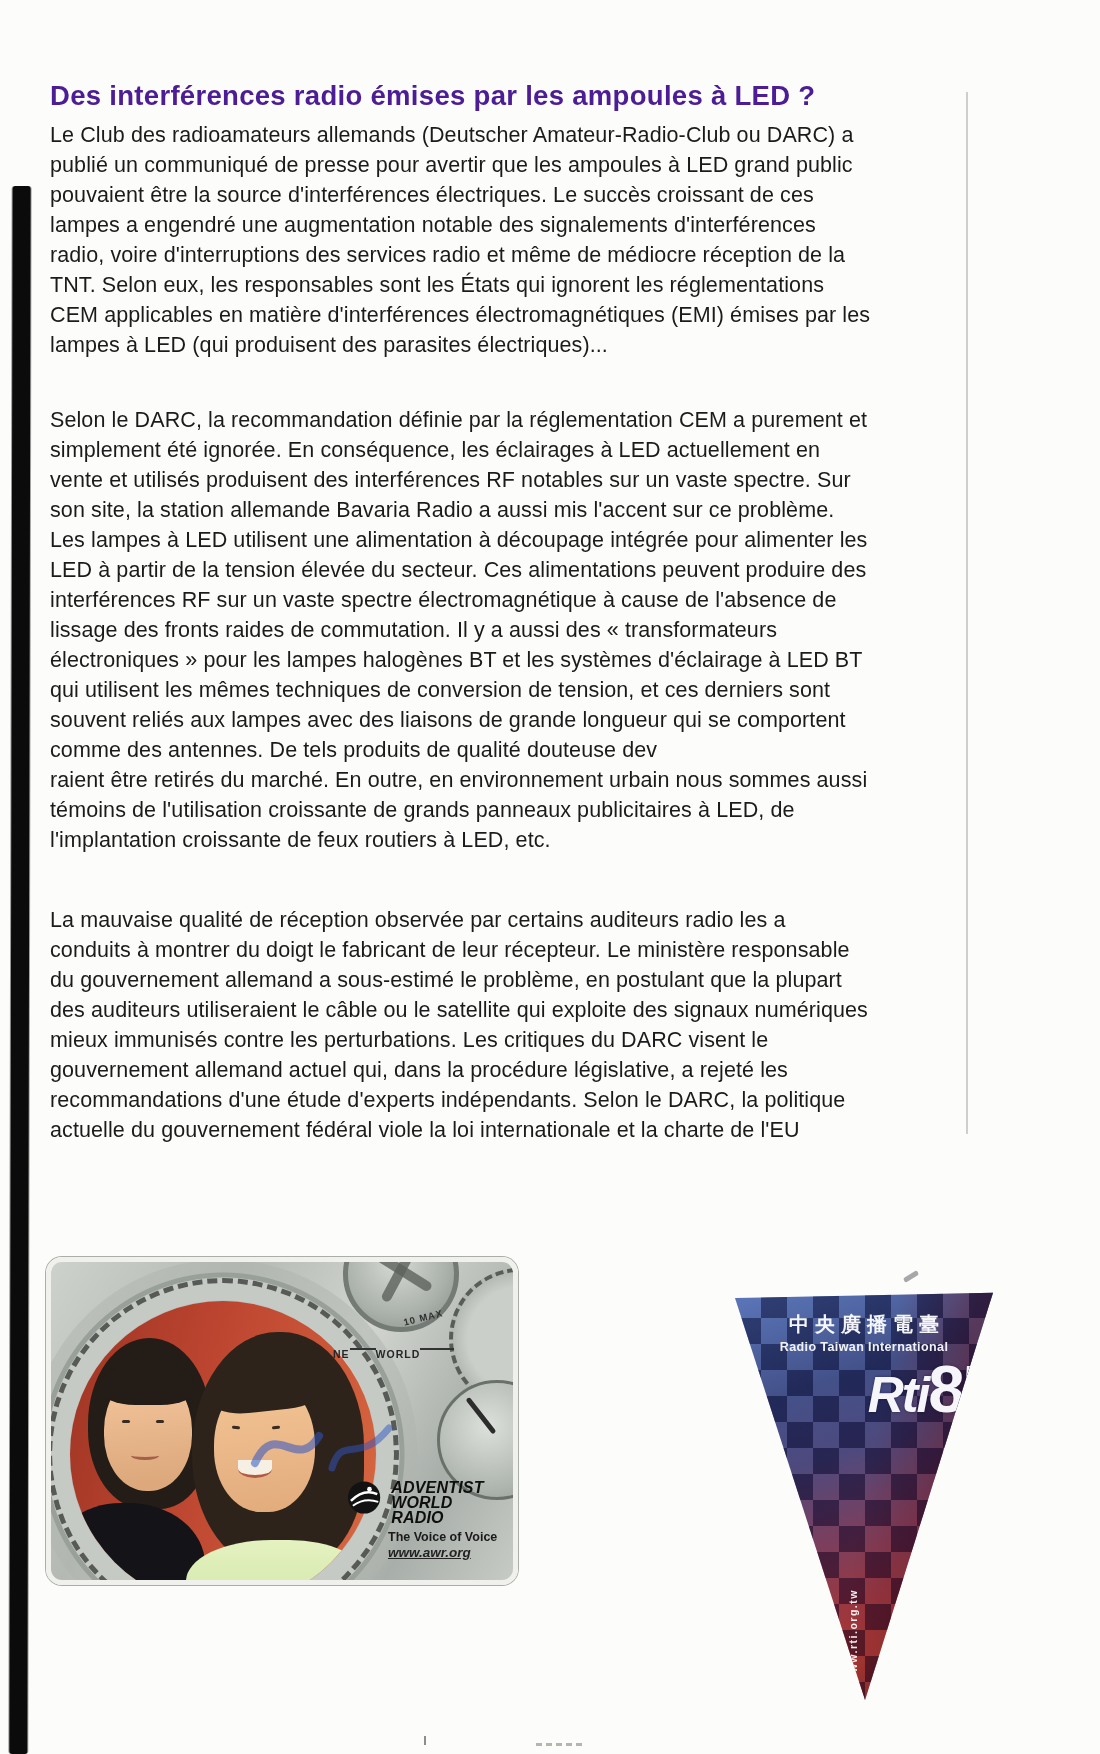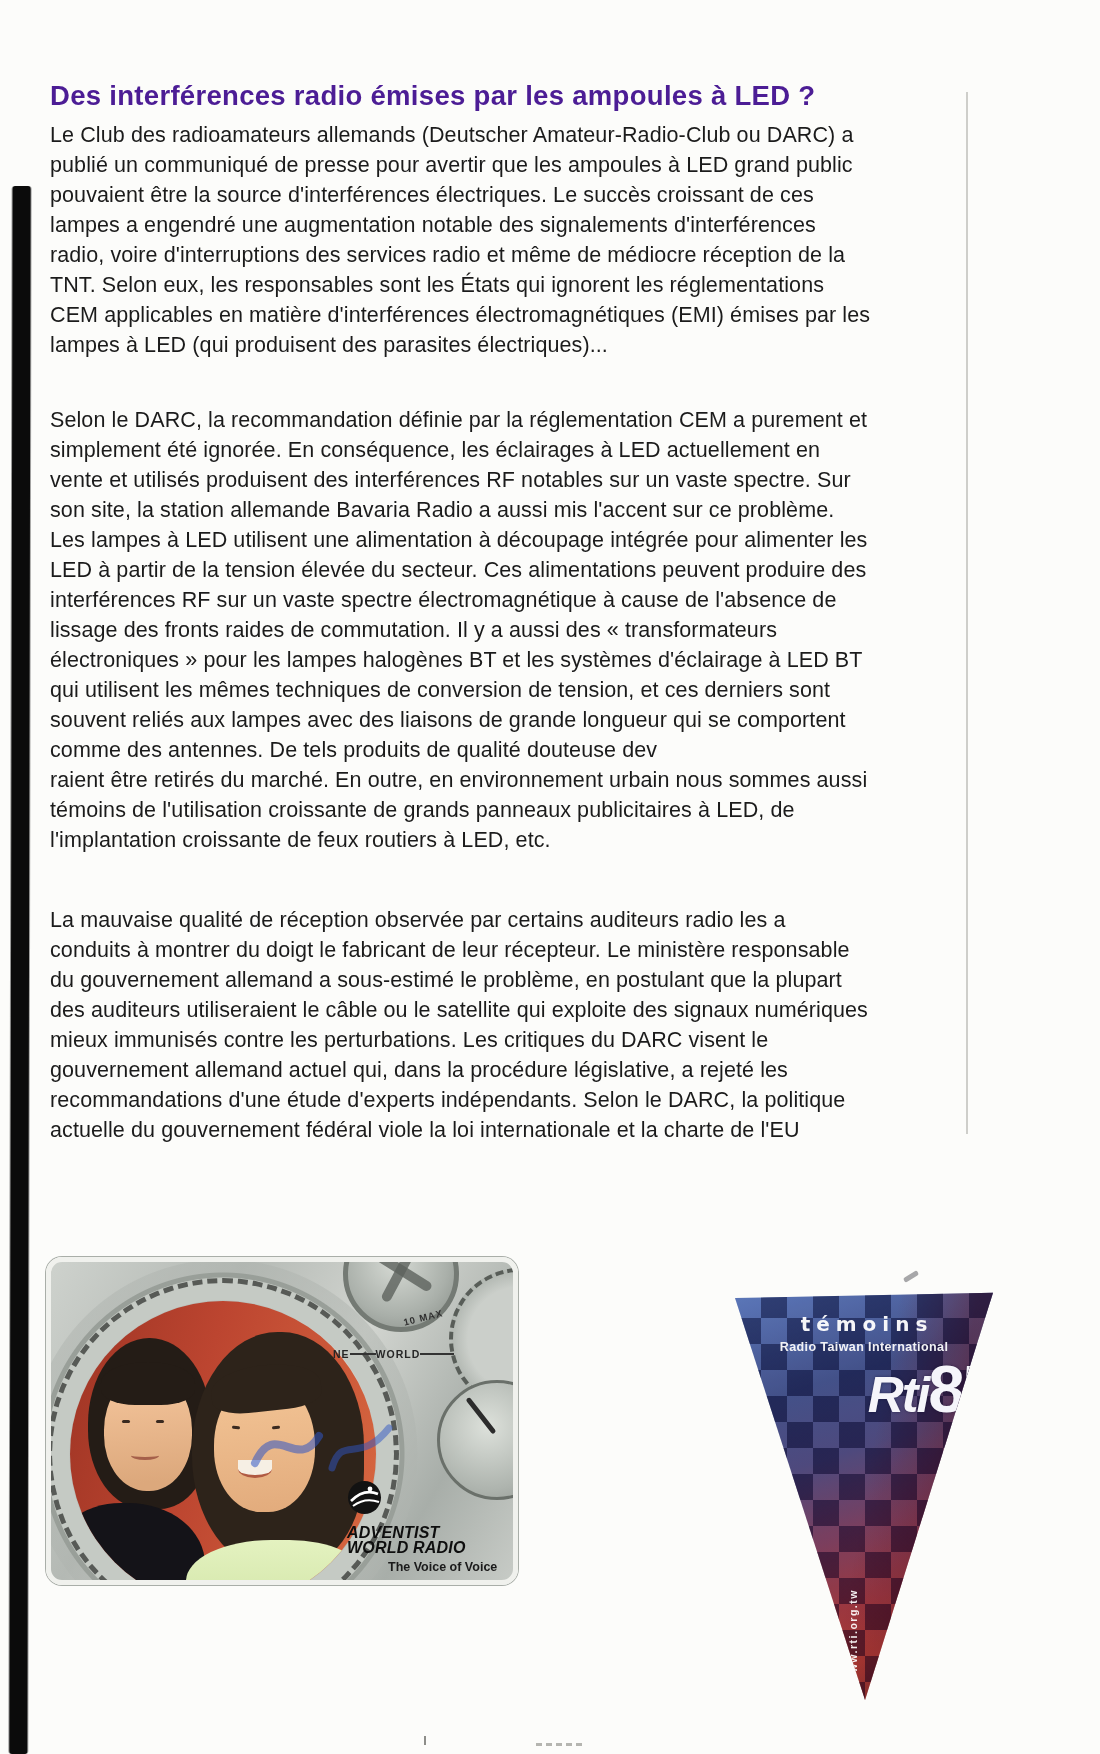--- a/index.html
+++ b/index.html
@@ -65,35 +65,35 @@
         background:radial-gradient(circle at 45% 40%,#d6dad4,#aab0aa 60%,#858b85);
         border:5px solid #747a74;}
   .gear-bar{left:18px;top:44px;width:70px;height:10px;background:rgba(92,98,92,.8);
             border-radius:5px;transform:rotate(32deg);}
   .gear-bar2{transform:rotate(118deg);}
   .finedial{left:398px;top:6px;width:134px;height:134px;border-radius:50%;
             border:4px dashed #585d58;
             background:radial-gradient(#cbcfca 55%,#aeb4ae 75%,#949a94);}
   .maxlabel{left:352px;top:50px;font:700 9.5px "Liberation Sans",sans-serif;color:#2f2f2f;
             transform:rotate(-14deg);letter-spacing:1px;}
-  .dialrow{left:282px;top:86px;width:176px;display:flex;align-items:center;
+  .dialrow{left:282px;top:86px;width:176px;display:flex;
            font:700 10.5px "Liberation Sans",sans-serif;color:#262626;letter-spacing:1px;
            position:absolute;}
   .dialrow span{position:static;}
   .dline{position:static;height:2px;background:#333;flex:0 0 auto;}
   .dline1{width:26px;} .dline2{width:34px;}
   .knob{left:386px;top:118px;width:114px;height:114px;border-radius:50%;
         border:3px solid #6a706a;
         background:radial-gradient(circle at 42% 38%,#dde1db,#aeb4ae 65%,#8f958f);}
   .pointer{left:52px;top:6px;width:5px;height:44px;background:#2c2c2c;border-radius:3px;
            transform-origin:50% 100%;transform:rotate(-38deg);}
   .scrawl{left:196px;top:146px;}
   .awr{left:296px;top:218px;width:160px;z-index:6;display:flex;flex-direction:column;position:absolute;}
   .awr *{position:static;}
-  .awr-row{display:flex;gap:10px;align-items:flex-start;flex-direction:column;}
+  .awr-row{display:flex;gap:10px;align-items:flex-start;}
   .awr-name{font:italic 800 16px/15px "Liberation Sans",sans-serif;color:#0e0e0e;letter-spacing:.2px;}
   .awr-tag{margin:5px 0 0 41px;font:700 12.5px "Liberation Sans",sans-serif;color:#1a1a1a;}
   .awr-url{margin:1px 0 0 41px;font:italic 600 13.5px "Liberation Sans",sans-serif;color:#222;text-decoration:underline;}
 
   
   .pennant{position:absolute;left:735px;top:1292px;width:258px;height:408px;
            clip-path:polygon(0 1.5%,100% .2%,50.4% 100%);
            background-image:
              conic-gradient(rgba(12,12,44,.45) 0 25%,rgba(255,255,255,.08) 25% 50%,
                             rgba(12,12,44,.45) 50% 75%,rgba(255,255,255,.08) 75%),
@@ -206,21 +206,21 @@
         <div class="awr-name">ADVENTIST</div>
         <div class="awr-name">WORLD RADIO</div>
       </div>
     </div>
     <div class="awr-tag">The Voice of Voice</div>
     <div class="awr-url">www.awr.org</div>
   </div>
 </div>
 
 <div class="pennant">
-  <div class="pn-cn">témoins</div>
+  <div class="pn-cn">中央廣播電臺</div>
   <div class="pn-sub">Radio Taiwan International</div>
   <div class="pn-logo">
     <span class="rti">Rti</span><span class="n85">85</span><span class="th">th</span>
   </div>
   <div class="pn-url">www.rti.org.tw</div>
 </div>
 
 <div class="pagenum">24</div>
 <div class="pagenum-underline"></div>
 <div class="pagenum-tick"></div>

